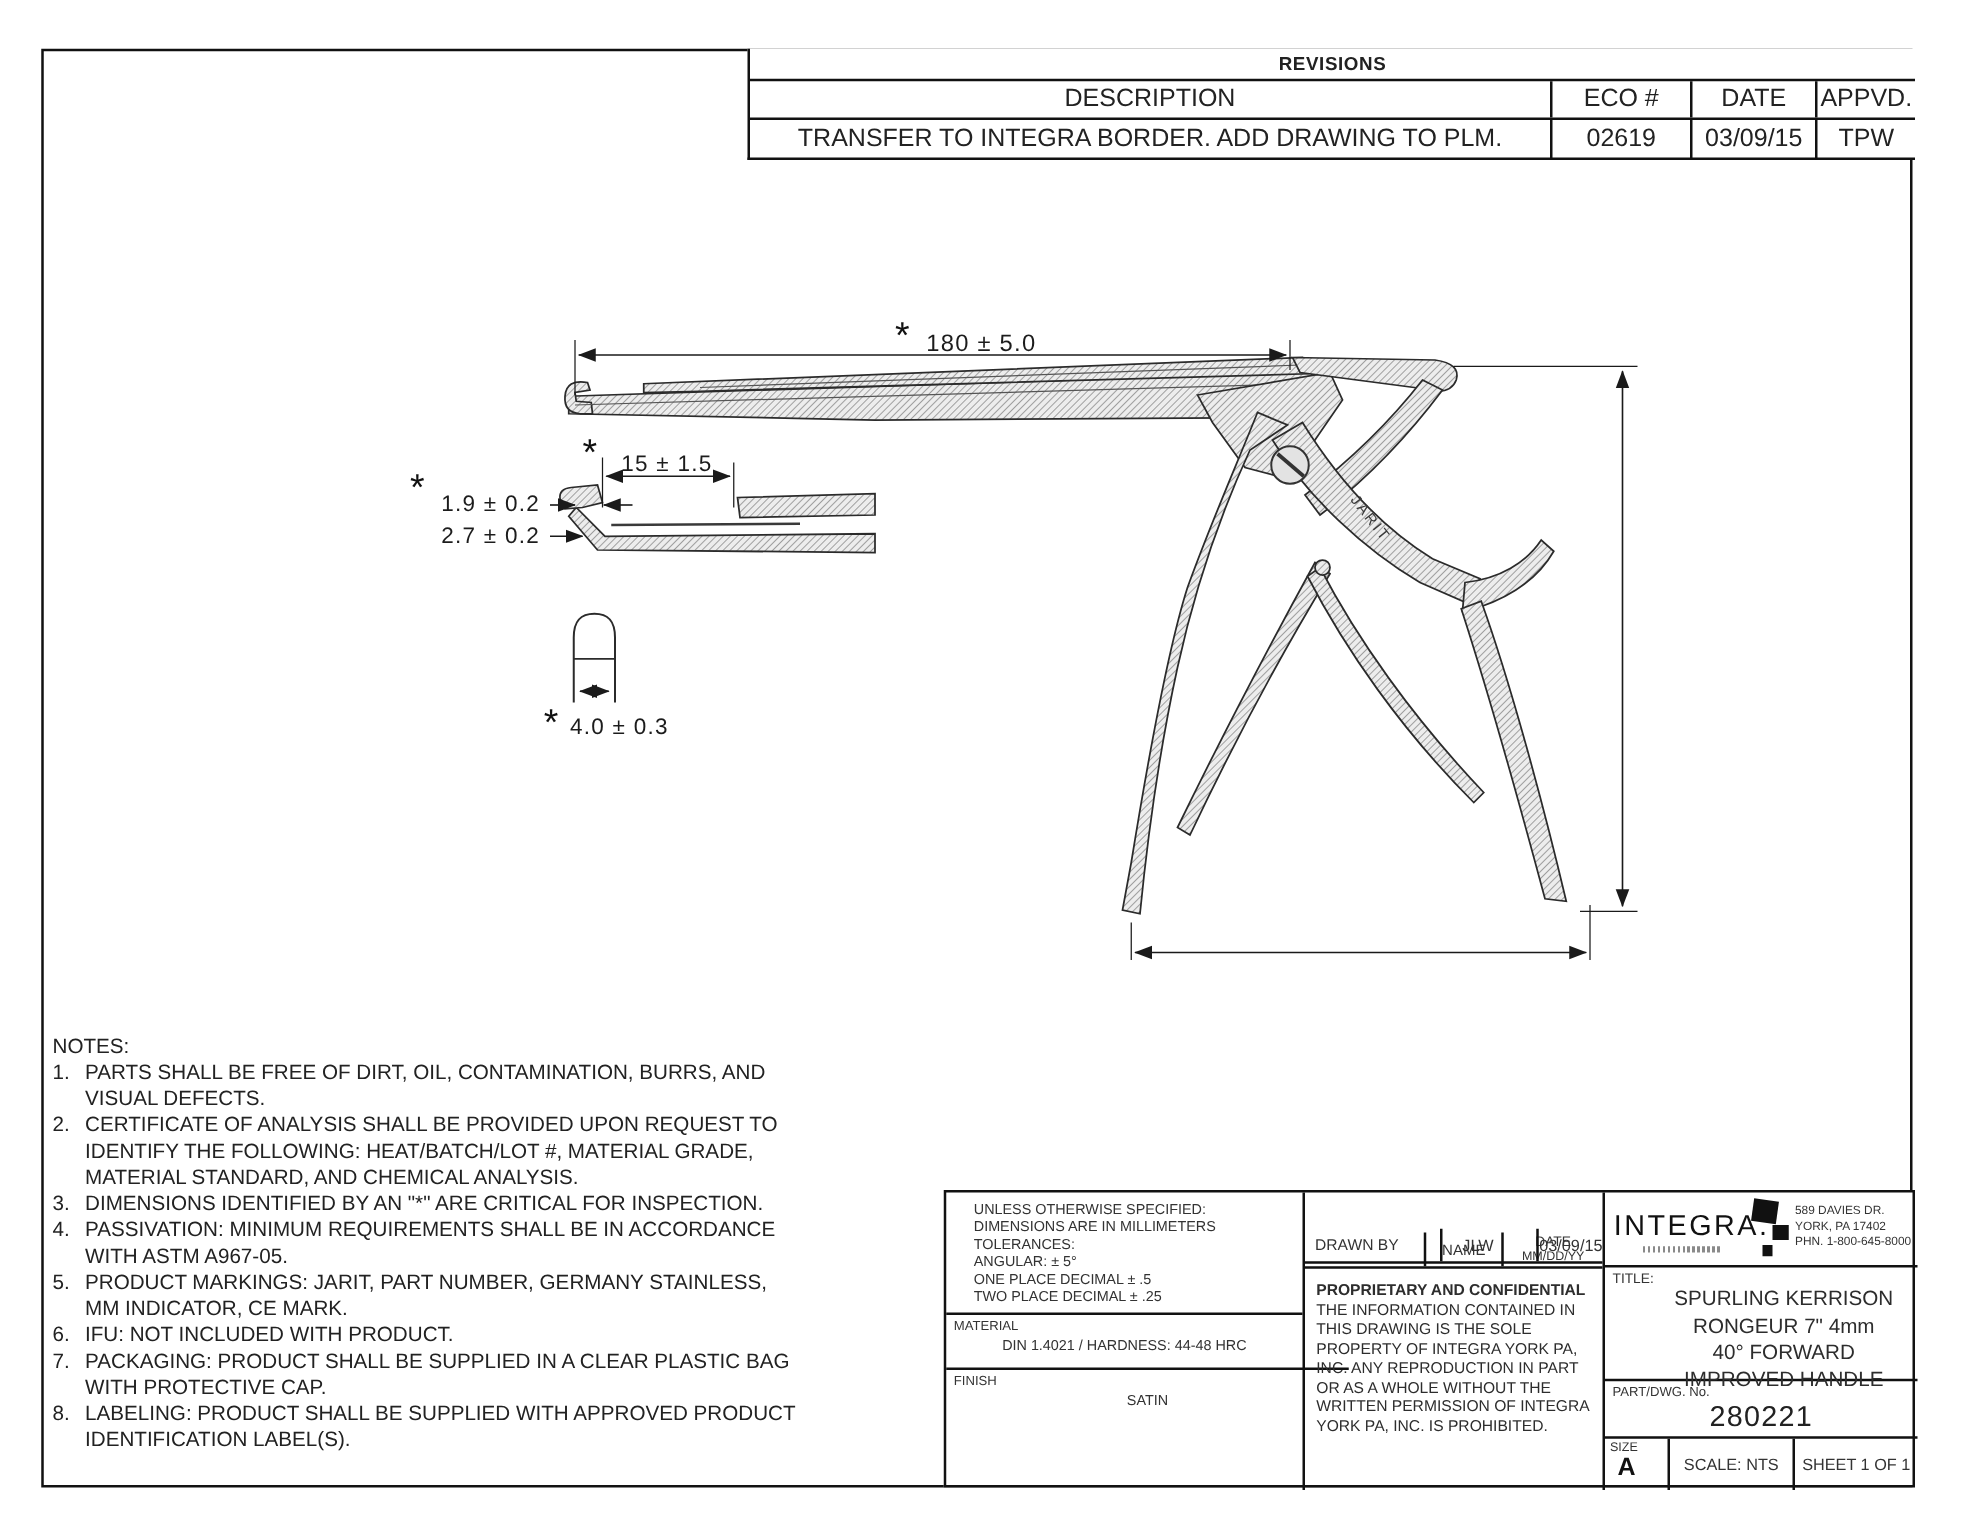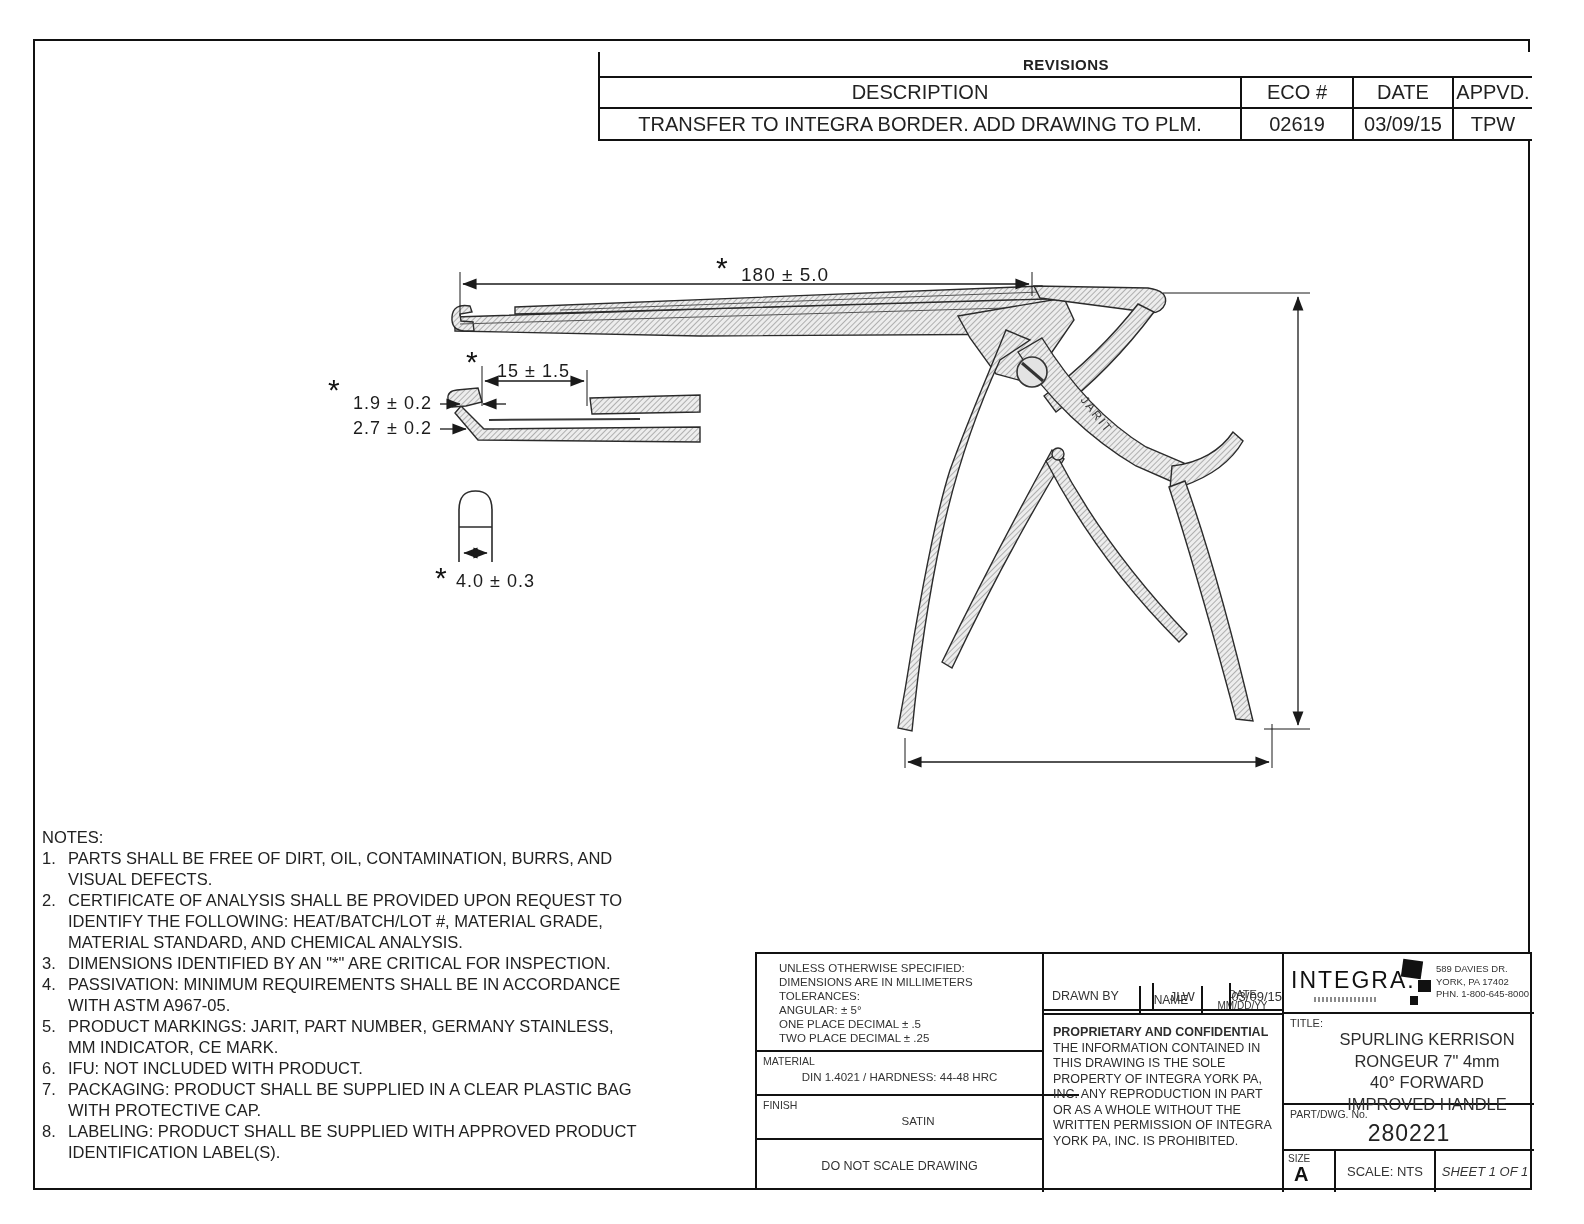--- a/index.html
+++ b/index.html
@@ -2,21 +2,21 @@
 <html><head>
 <meta charset="utf-8">
 <style>
   html,body{margin:0;padding:0;background:#fff;}
   .page{position:relative;width:1584px;height:1224px;background:#ffffff;
         font-family:"Liberation Sans",sans-serif;color:#222;overflow:hidden;}
   .abs{position:absolute;}
   
   .sheet-border{left:33px;top:39px;width:1497px;height:1151px;border:2px solid #111;box-sizing:border-box;}
   
-  .rev-table{left:598px;top:52px;width:934px;height:89px;border-left:2px solid #111;border-bottom:2px solid #111;box-sizing:border-box;background:#fff;}
+  .rev-table{left:598px;top:39px;width:934px;height:89px;border-left:2px solid #111;border-bottom:2px solid #111;box-sizing:border-box;background:#fff;}
   .rev-title{height:26px;border-bottom:2px solid #111;box-sizing:border-box;display:flex;align-items:center;justify-content:center;font-weight:bold;font-size:15px;letter-spacing:.5px;}
   .rev-row{display:flex;height:31px;box-sizing:border-box;border-bottom:2px solid #111;}
   .rev-row:last-child{border-bottom:none;}
   .rev-cell{display:flex;align-items:center;justify-content:center;font-size:20px;box-sizing:border-box;}
   .rev-cell+.rev-cell{border-left:2px solid #111;}
   .rc-desc{width:640px;} .rc-eco{width:112px;} .rc-date{width:100px;} .rc-appvd{flex:1;}
   
   .notes{left:42px;top:827px;width:640px;font-size:16.5px;line-height:21px;color:#222;}
   .notes-heading{line-height:21px;}
   .note-item{display:flex;}
@@ -51,21 +51,21 @@
   .sq3{left:126px;top:42px;width:8px;height:9px;}
   .tb-addr{position:absolute;left:152px;top:9px;font-size:9.5px;line-height:12.5px;color:#333;white-space:nowrap;}
   .tb-title{position:absolute;left:0;top:60px;width:100%;height:91px;border-bottom:2px solid #111;padding-left:36px;}
   .tb-title-lines{margin-top:15px;text-align:center;font-size:16.5px;line-height:21.5px;color:#2d2d2d;}
   .tb-part{position:absolute;left:0;top:151px;width:100%;height:46px;border-bottom:2px solid #111;}
   .part-number{text-align:center;margin-top:15px;font-size:23px;letter-spacing:1px;color:#222;}
   .tb-bottom{position:absolute;left:0;top:197px;width:100%;height:41px;display:flex;}
   .tb-size{width:50px;position:relative;}
   .size-val{position:absolute;left:10px;top:12px;font-size:20px;font-weight:bold;color:#111;}
   .tb-scale{width:100px;border-left:2px solid #111;display:flex;align-items:center;justify-content:center;font-size:13px;color:#333;}
-  .tb-sheet{flex:1;border-left:2px solid #111;display:flex;align-items:center;justify-content:center;font-size:13px;color:#333;font-style:italic;}
+  .tb-sheet{flex:1;border-left:2px solid #111;display:flex;align-items:center;justify-content:center;font-size:13px;color:#333;}
   
   svg{position:absolute;left:0;top:0;}
   .dim-line{stroke:#1a1a1a;stroke-width:1.3;fill:none;}
   .wit-line{stroke:#1a1a1a;stroke-width:1;fill:none;}
   .dim-text{font-family:"Liberation Sans",sans-serif;font-size:19px;fill:#1c1c1c;letter-spacing:1px;}
   .dim-text-sm{font-family:"Liberation Sans",sans-serif;font-size:18px;fill:#1c1c1c;letter-spacing:1px;}
   .ast{font-family:"Liberation Sans",sans-serif;font-size:30px;fill:#111;}
   .part-shape{fill:url(#hatch);stroke:#2b2b2b;stroke-width:1.4;}
   .part-line{stroke:#555;stroke-width:1;fill:none;}
   .jarit{font-family:"Liberation Sans",sans-serif;font-size:12px;letter-spacing:2px;fill:#3a3a3a;}
@@ -233,21 +233,20 @@
       <div>TWO PLACE DECIMAL ± .25</div>
     </div>
     <div class="tb-cell tb-mat">
       <span class="mini-label">MATERIAL</span>
       <div class="cell-value">DIN 1.4021 / HARDNESS: 44-48 HRC</div>
     </div>
     <div class="tb-cell tb-fin">
       <span class="mini-label">FINISH</span>
       <div class="cell-value">SATIN</div>
     </div>
-    <div class="tb-cell tb-dns">DO NOT SCALE DRAWING</div>
 
     <div class="tb-cell tb-mid">
       <div class="tb-sign-head">
         <div class="sg sg-a"></div>
         <div class="sg sg-b">NAME</div>
         <div class="sg sg-c">
           <span style="font-size:11px;">DATE</span>
           <span style="font-size:10px;">MM/DD/YY</span>
         </div>
       </div>

